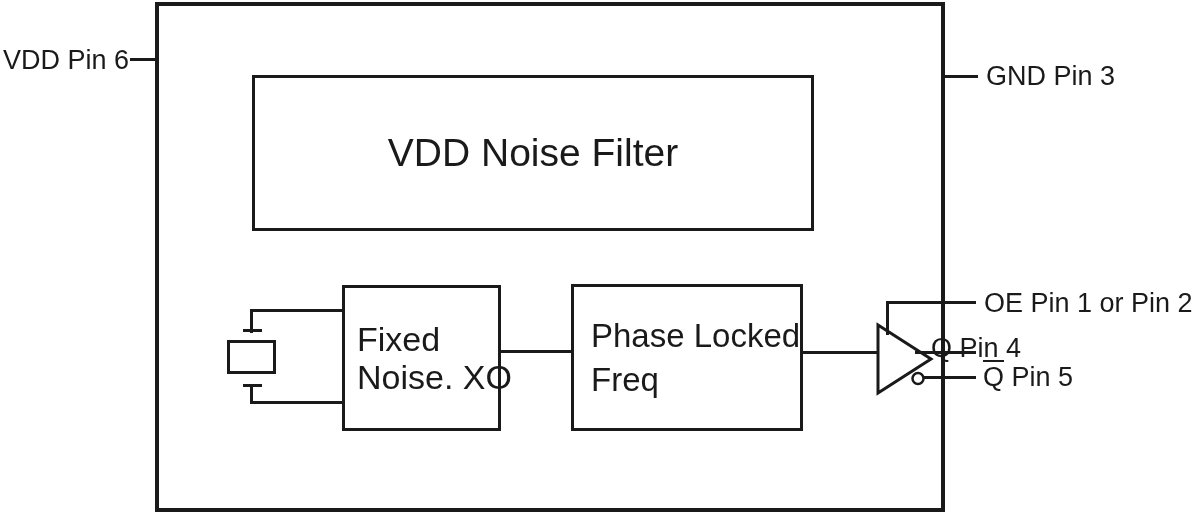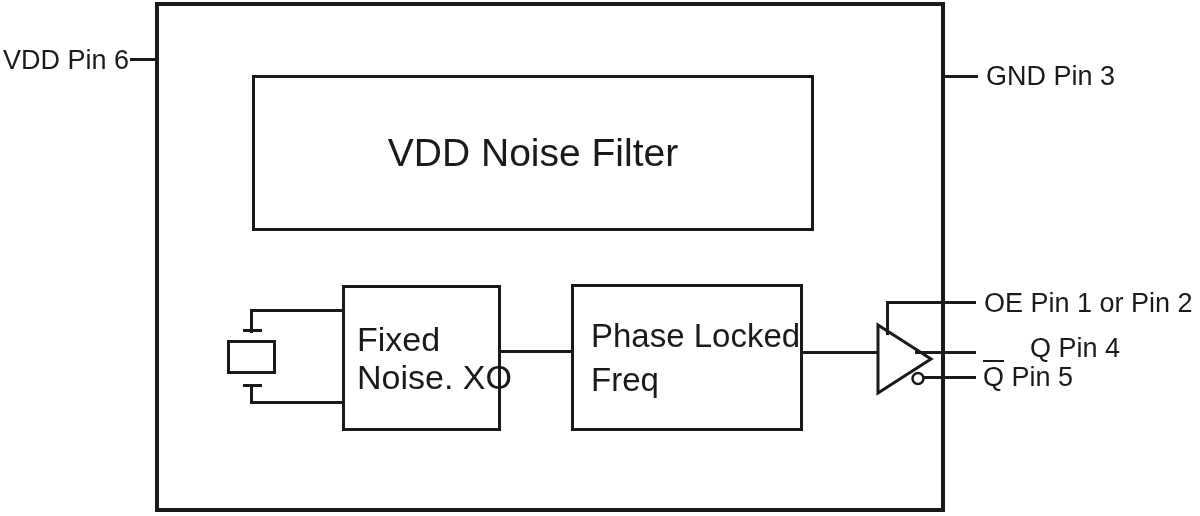--- a/index.html
+++ b/index.html
@@ -103,18 +103,18 @@
   <div class="hline" style="left:886px;top:301px;width:90px;"></div>
   <div class="hline" style="left:915px;top:351px;width:61px;"></div>
   <div class="hline" style="left:923px;top:376px;width:53px;"></div>
 
   <div class="hline" style="left:130px;top:58px;width:27px;"></div>
   <div class="hline" style="left:944px;top:75px;width:34px;"></div>
 
   <div class="pin-label" style="left:3px;top:44px;">VDD Pin 6</div>
   <div class="pin-label" style="left:986px;top:60px;">GND Pin 3</div>
   <div class="pin-label" style="left:984px;top:287px;">OE Pin 1 or Pin 2</div>
-  <div class="pin-label" style="left:1030px;top:332px;">Q Pin 4</div>
+  <div class="pin-label" style="left:931px;top:332px;">Q Pin 4</div>
   <div class="pin-label" style="left:983px;top:361px;">
     <span class="ov">Q</span><span class="qrest">Pin 5</span>
   </div>
 
 </div>
 
 </body></html>

